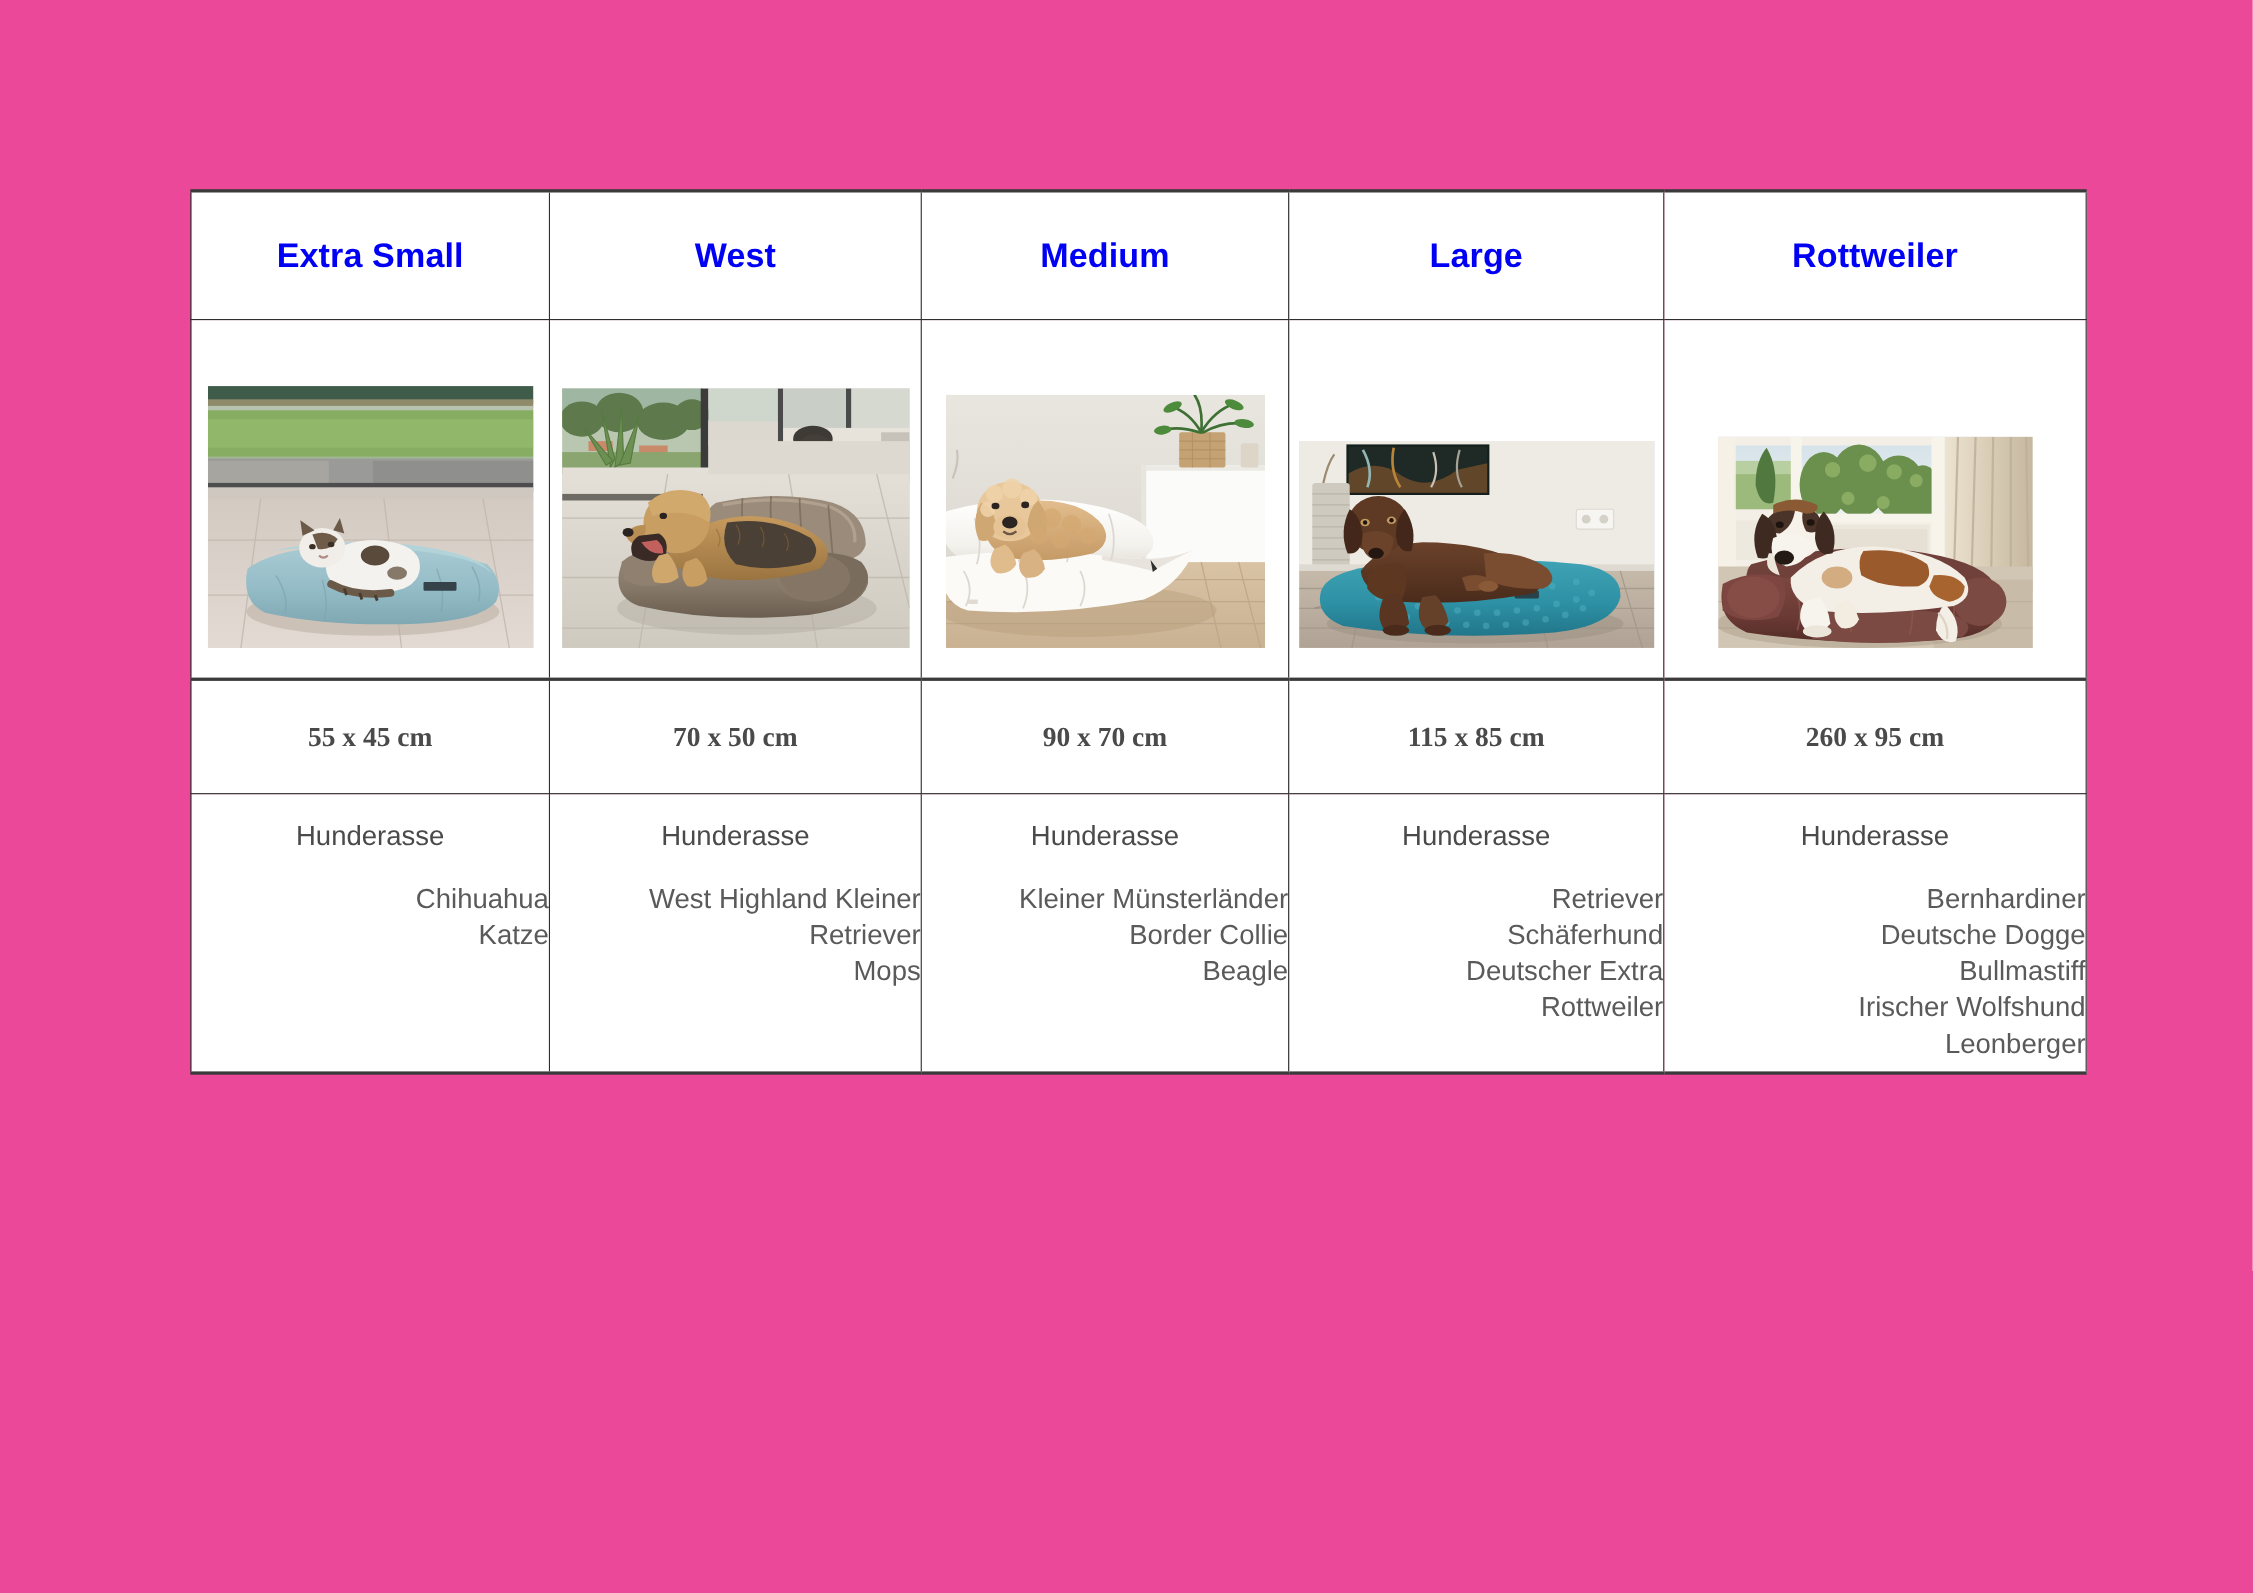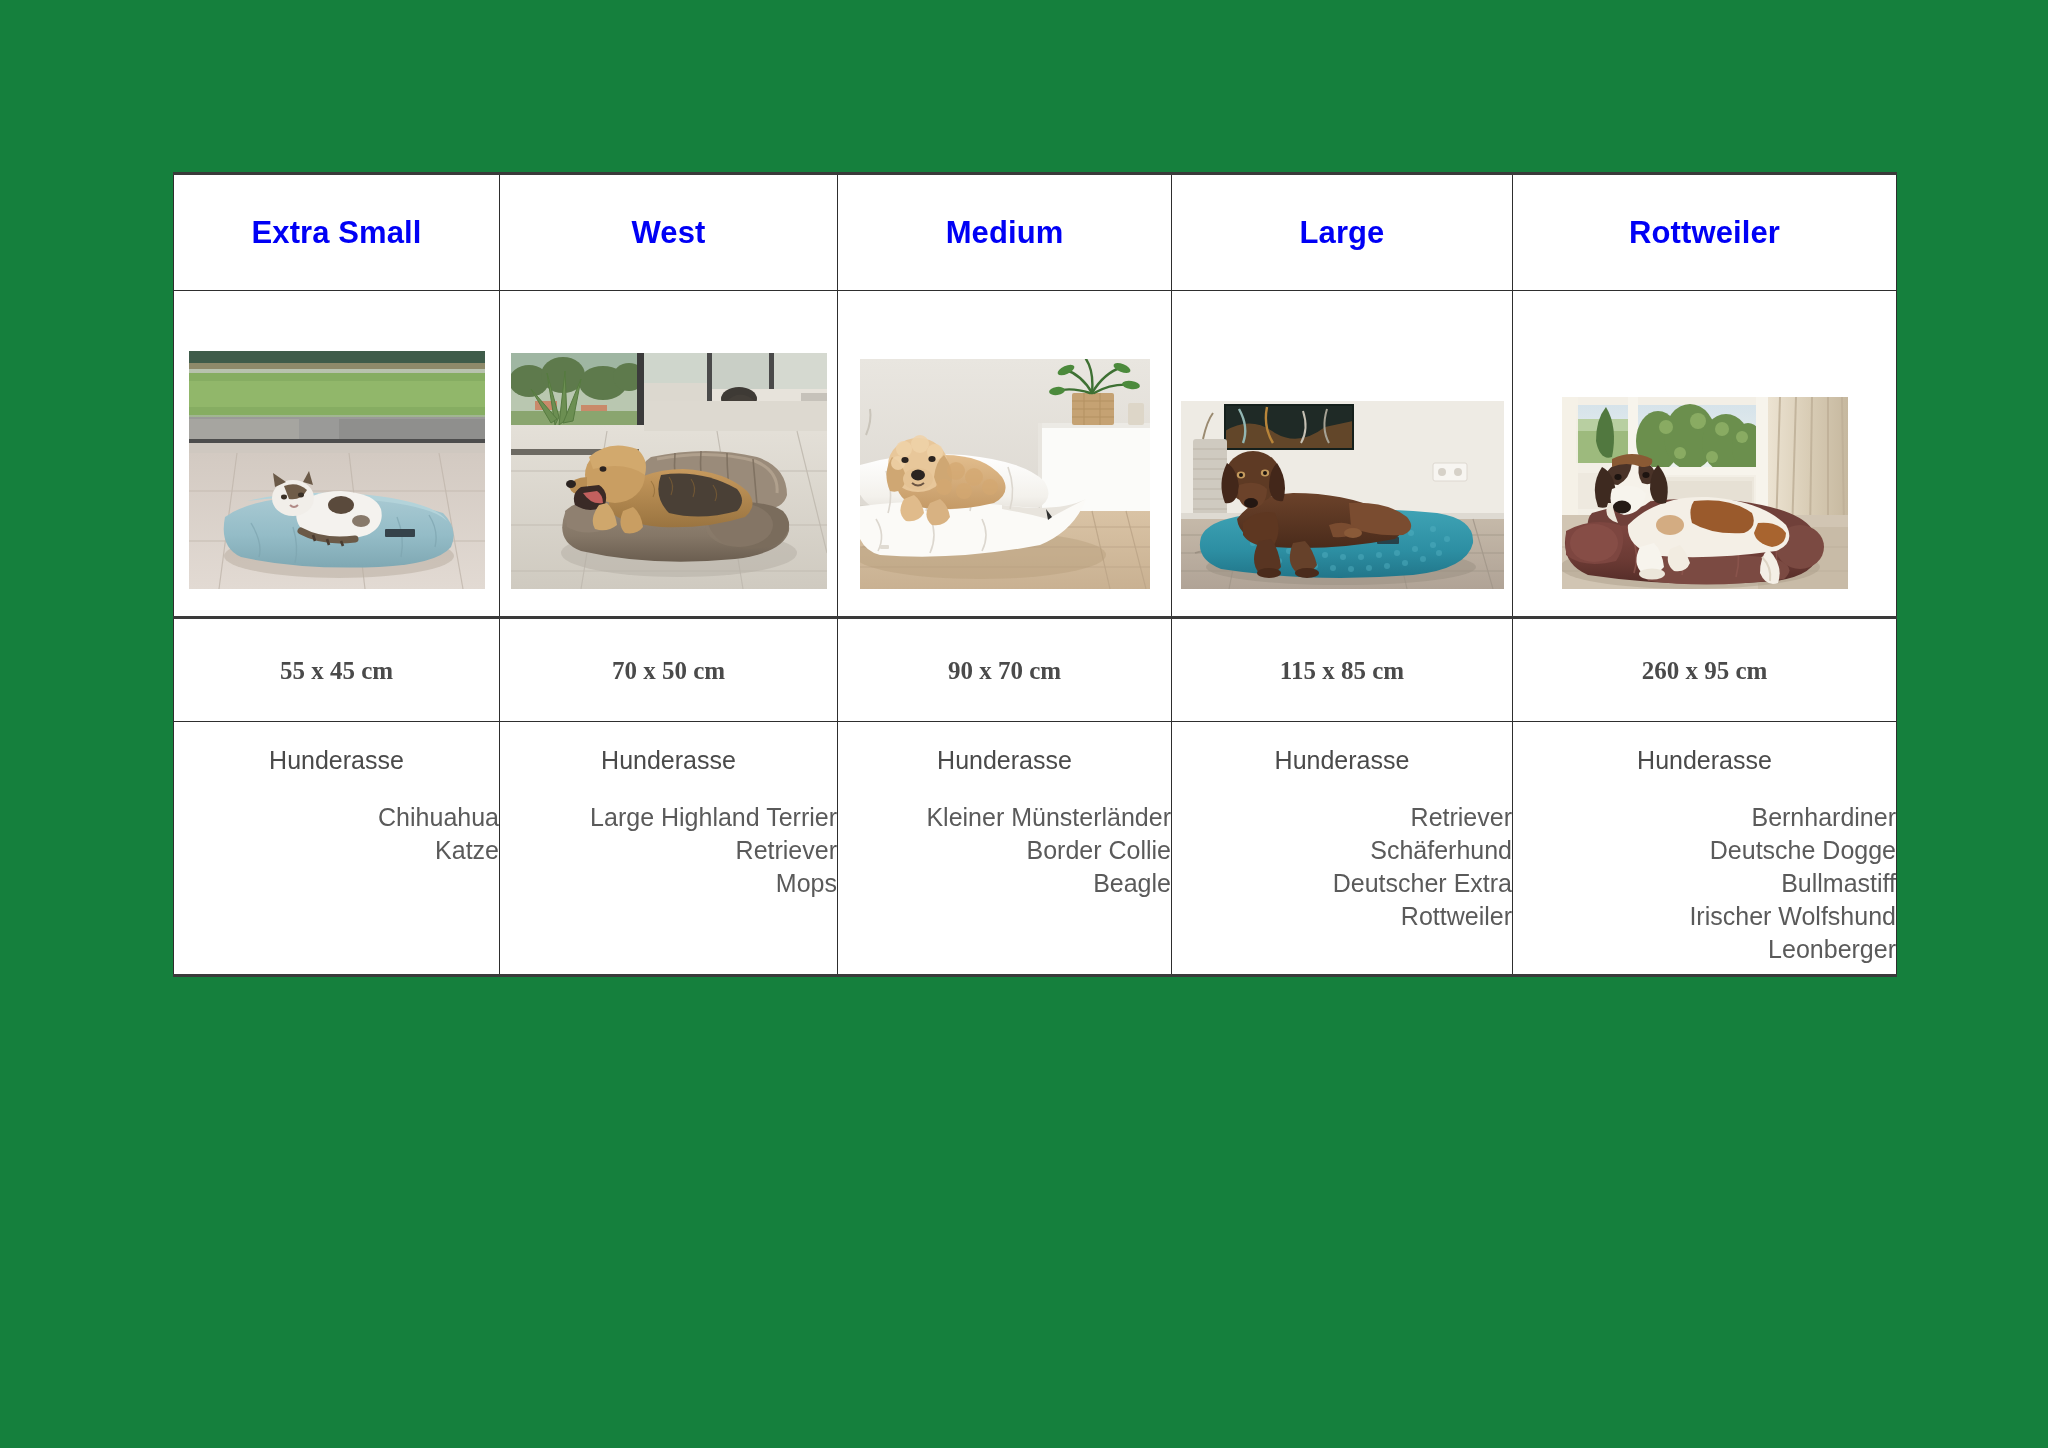--- a/index.html
+++ b/index.html
@@ -12,21 +12,21 @@
     height: 1448px;
     font-family: "Liberation Sans", sans-serif;
     -webkit-font-smoothing: antialiased;
     overflow: hidden;
   }
 
   .page {
     position: relative;
     width: 2048px;
     height: 1448px;
-    background: #15803d;
+    background: #ec4899;
   }
 
   .size-table {
     position: absolute;
     left: 173px;
     top: 172px;
     width: 1723px;
     border-collapse: collapse;
     table-layout: fixed;
   }
@@ -772,21 +772,21 @@
               <span class="breed-item">Chihuahua</span>
               <span class="breed-item">Katze</span>
             </div>
           </div>
         </td>
 
         <td>
           <div class="breed-box">
             <div class="breed-title">Hunderasse</div>
             <div class="breed-list">
-              <span class="breed-item">Large Highland Terrier</span>
+              <span class="breed-item">West Highland Kleiner</span>
               <span class="breed-item">Retriever</span>
               <span class="breed-item">Mops</span>
             </div>
           </div>
         </td>
 
         <td>
           <div class="breed-box">
             <div class="breed-title">Hunderasse</div>
             <div class="breed-list">

